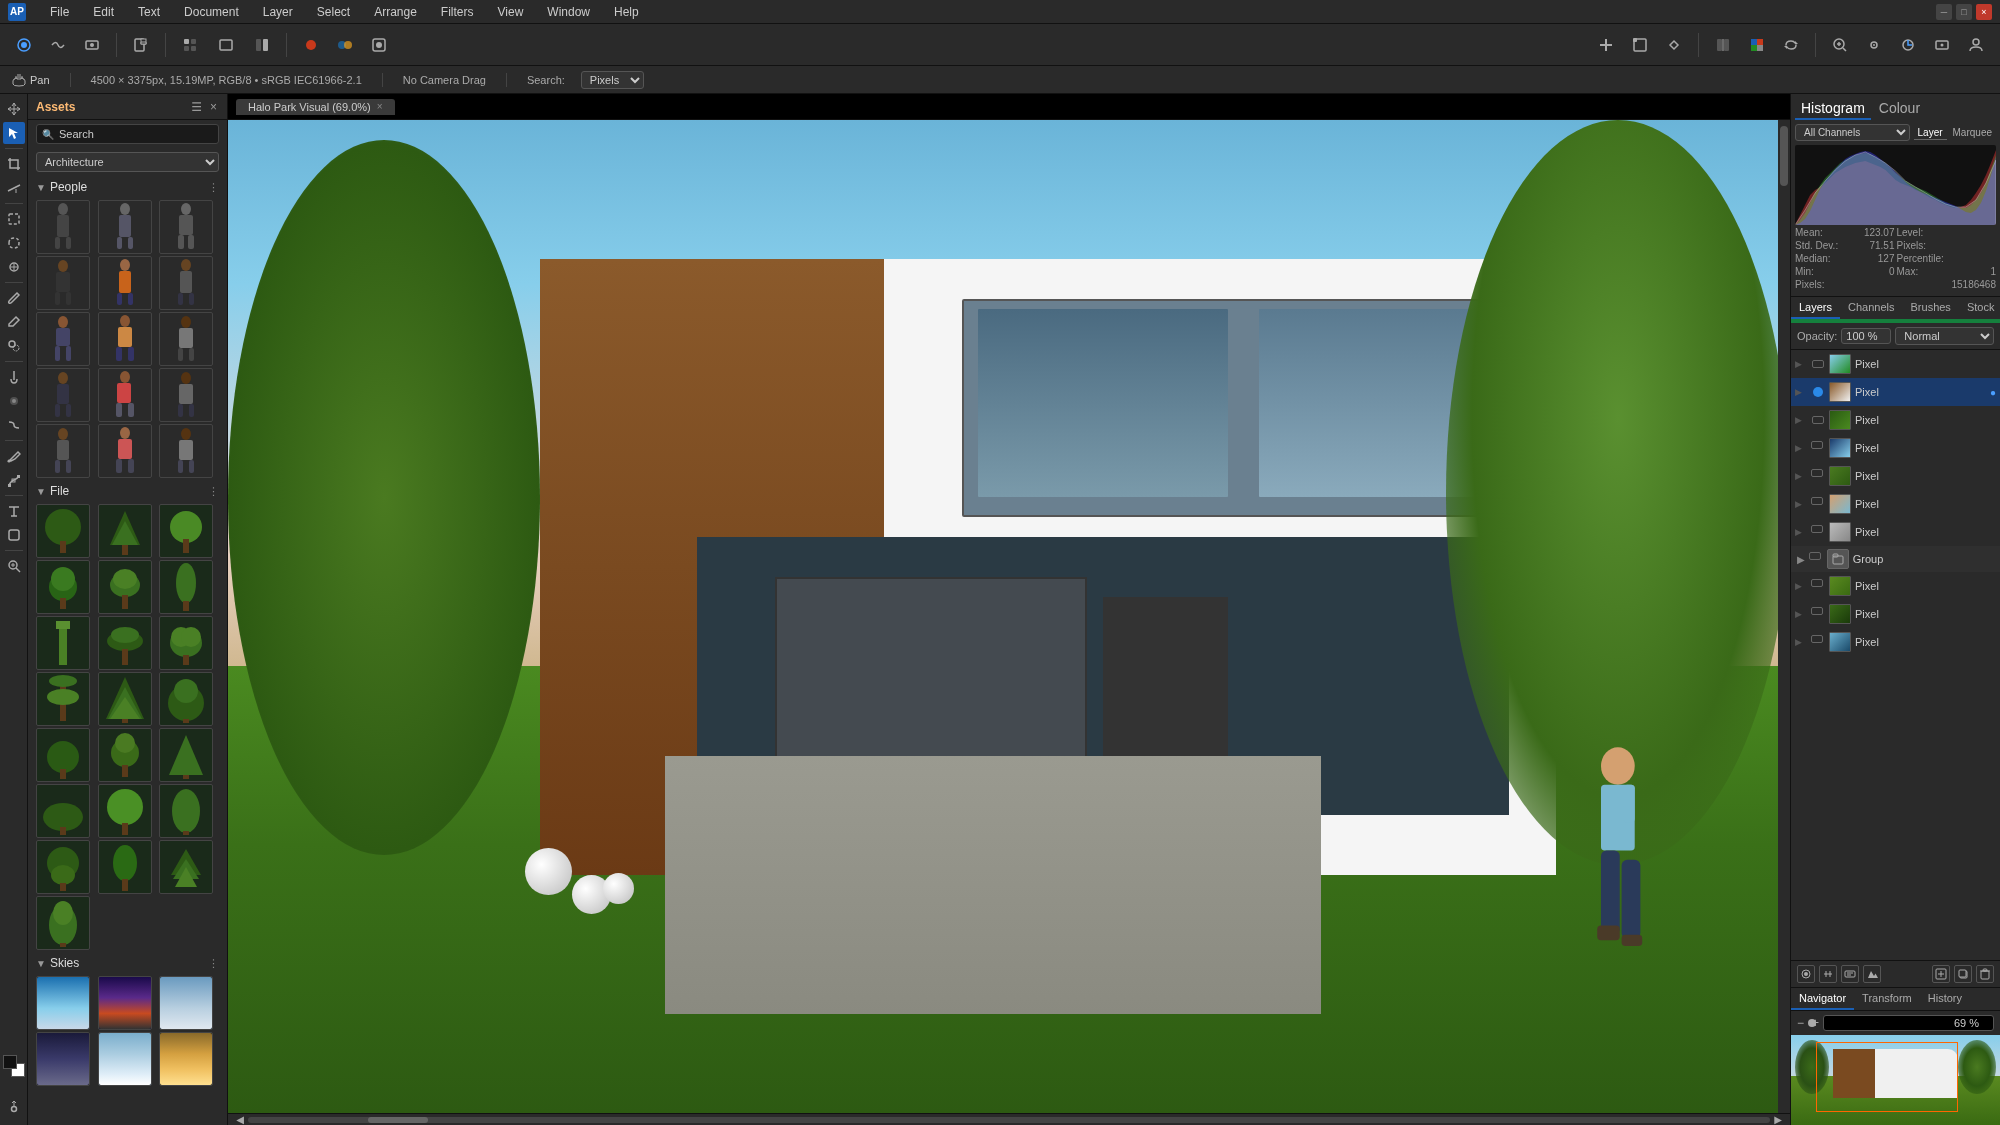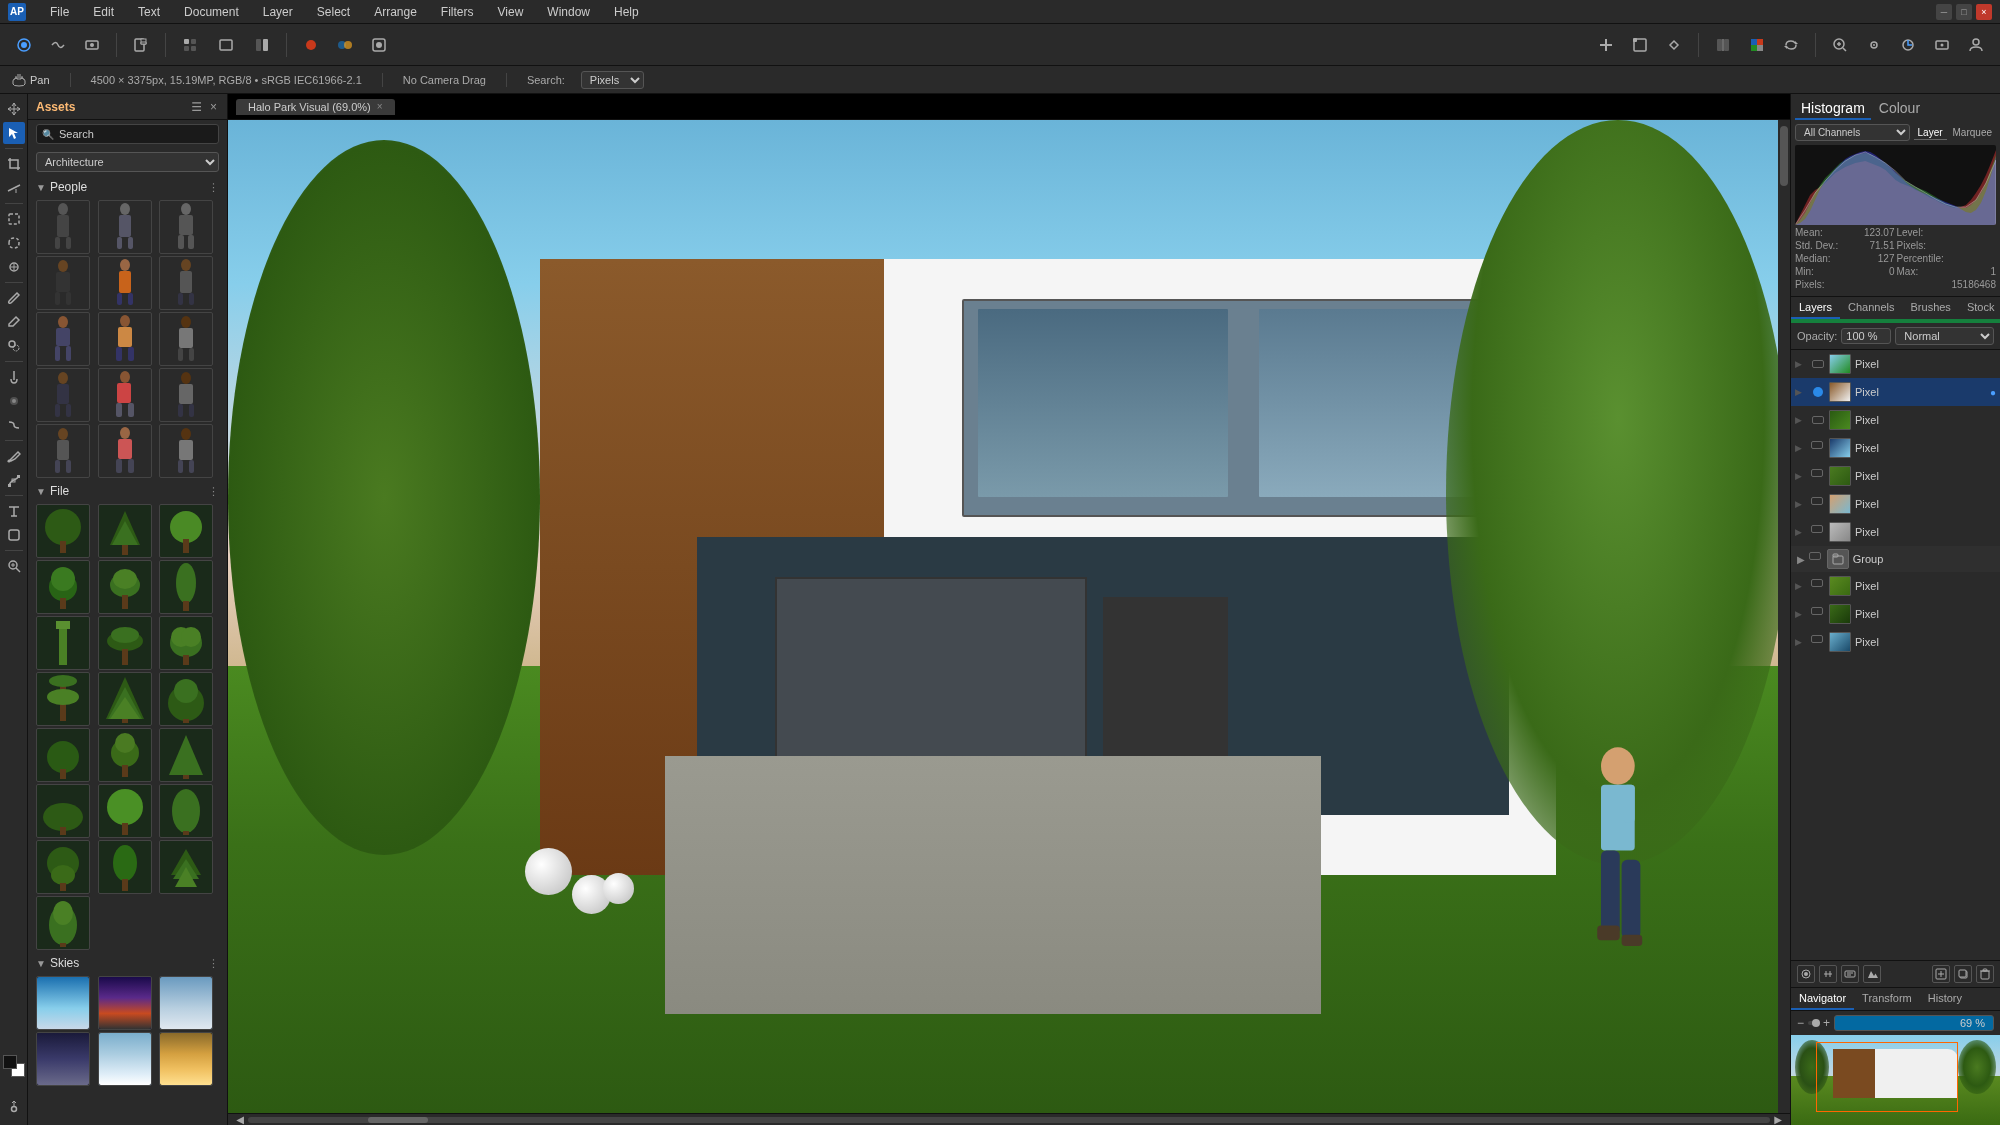--- a/index.html
+++ b/index.html
@@ -101,21 +101,21 @@
     .navigator-panel { flex-shrink: 0; border-top: 1px solid #111; }
     .nav-tabs { display: flex; border-bottom: 1px solid #111; }
     .nav-tab { font-size: 11px; color: #aaa; padding: 4px 8px; cursor: pointer; }
     .nav-tab.active { color: #fff; border-bottom: 2px solid #1a5fb4; }
     .nav-content { display: flex; flex-direction: column; }
     .nav-zoom-row { display: flex; align-items: center; padding: 4px 6px; gap: 4px; }
     .zoom-minus { color: #aaa; cursor: pointer; font-size: 12px; }
     .zoom-track { flex: 1; height: 4px; background: #444; border-radius: 2px; position: relative; }
     .zoom-thumb { position: absolute; left: 40%; width: 8px; height: 8px; background: #aaa; border-radius: 50%; top: -2px; }
     .zoom-plus { color: #aaa; cursor: pointer; font-size: 12px; }
-    .zoom-value { font-size: 11px; color: #ccc; min-width: 32px; text-align: right; background: #0369a1; border: 1px solid #555; border-radius: 3px; padding: 1px 8px; }
+    .zoom-value { font-size: 11px; color: #ccc; min-width: 32px; text-align: right; background: #000000; border: 1px solid #555; border-radius: 3px; padding: 1px 14px; }
     .nav-preview { width: 100%; height: 90px; background: #111; position: relative; overflow: hidden; }
     .nav-preview-img { width: 100%; height: 100%; background: linear-gradient(135deg, #87ceeb 0%, #7ab5d4 30%, #5a8a4a 60%, #3d6b30 100%); }
 
     
     ::-webkit-scrollbar { width: 6px; height: 6px; }
     ::-webkit-scrollbar-track { background: #222; }
     ::-webkit-scrollbar-thumb { background: #555; border-radius: 3px; }
 
     .canvas-outer { flex: 1; display: flex; flex-direction: column; position: relative; overflow: hidden; }
 

